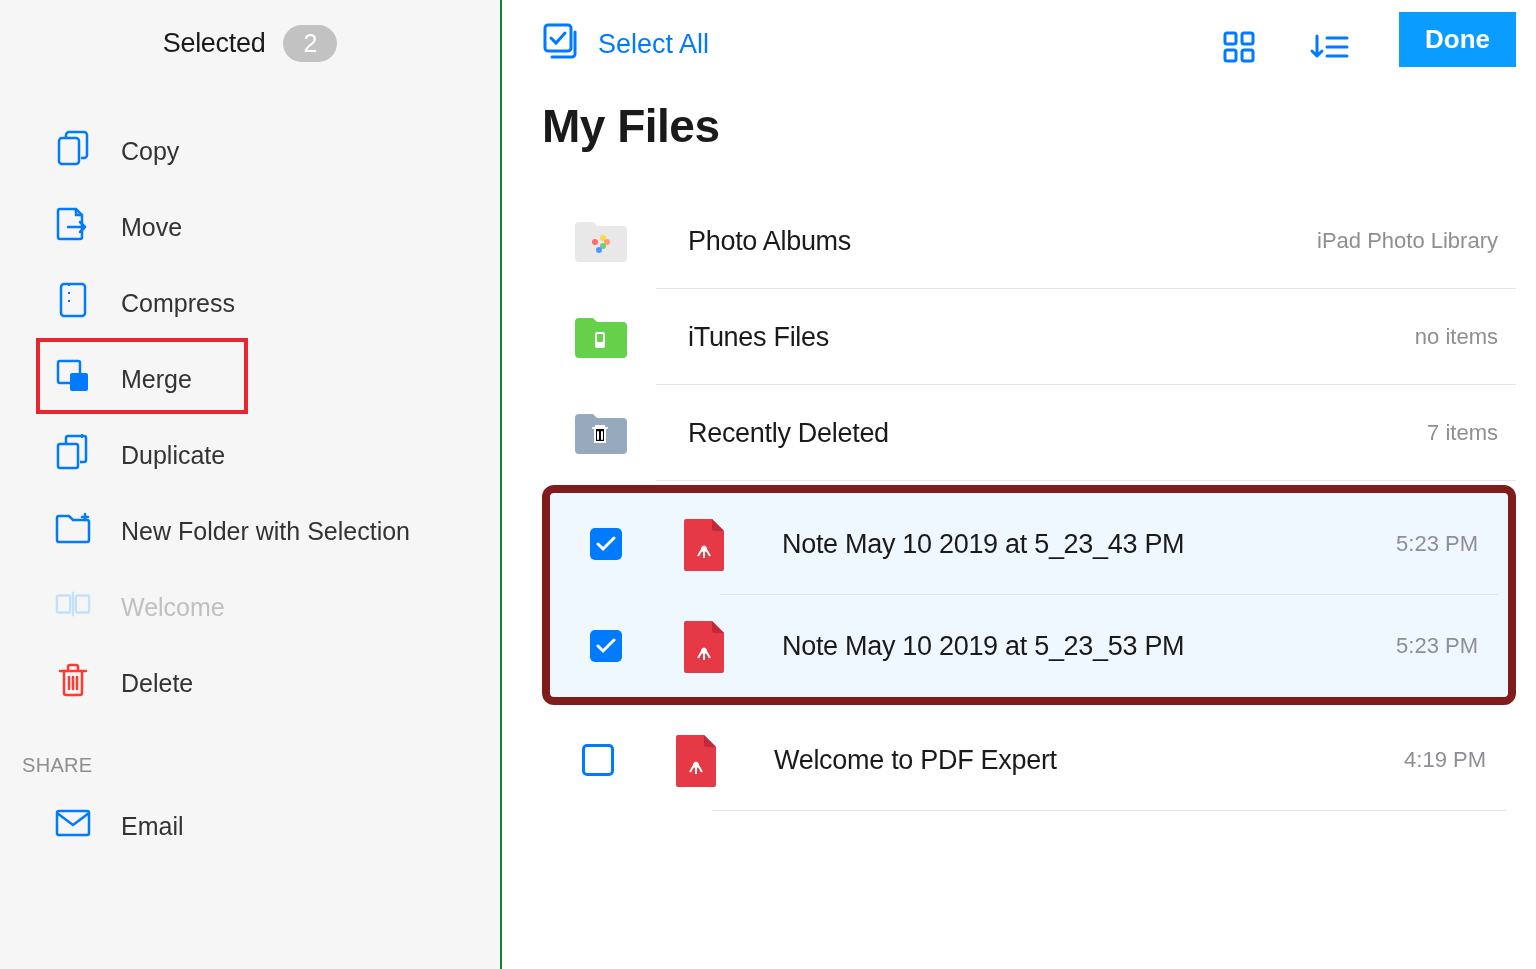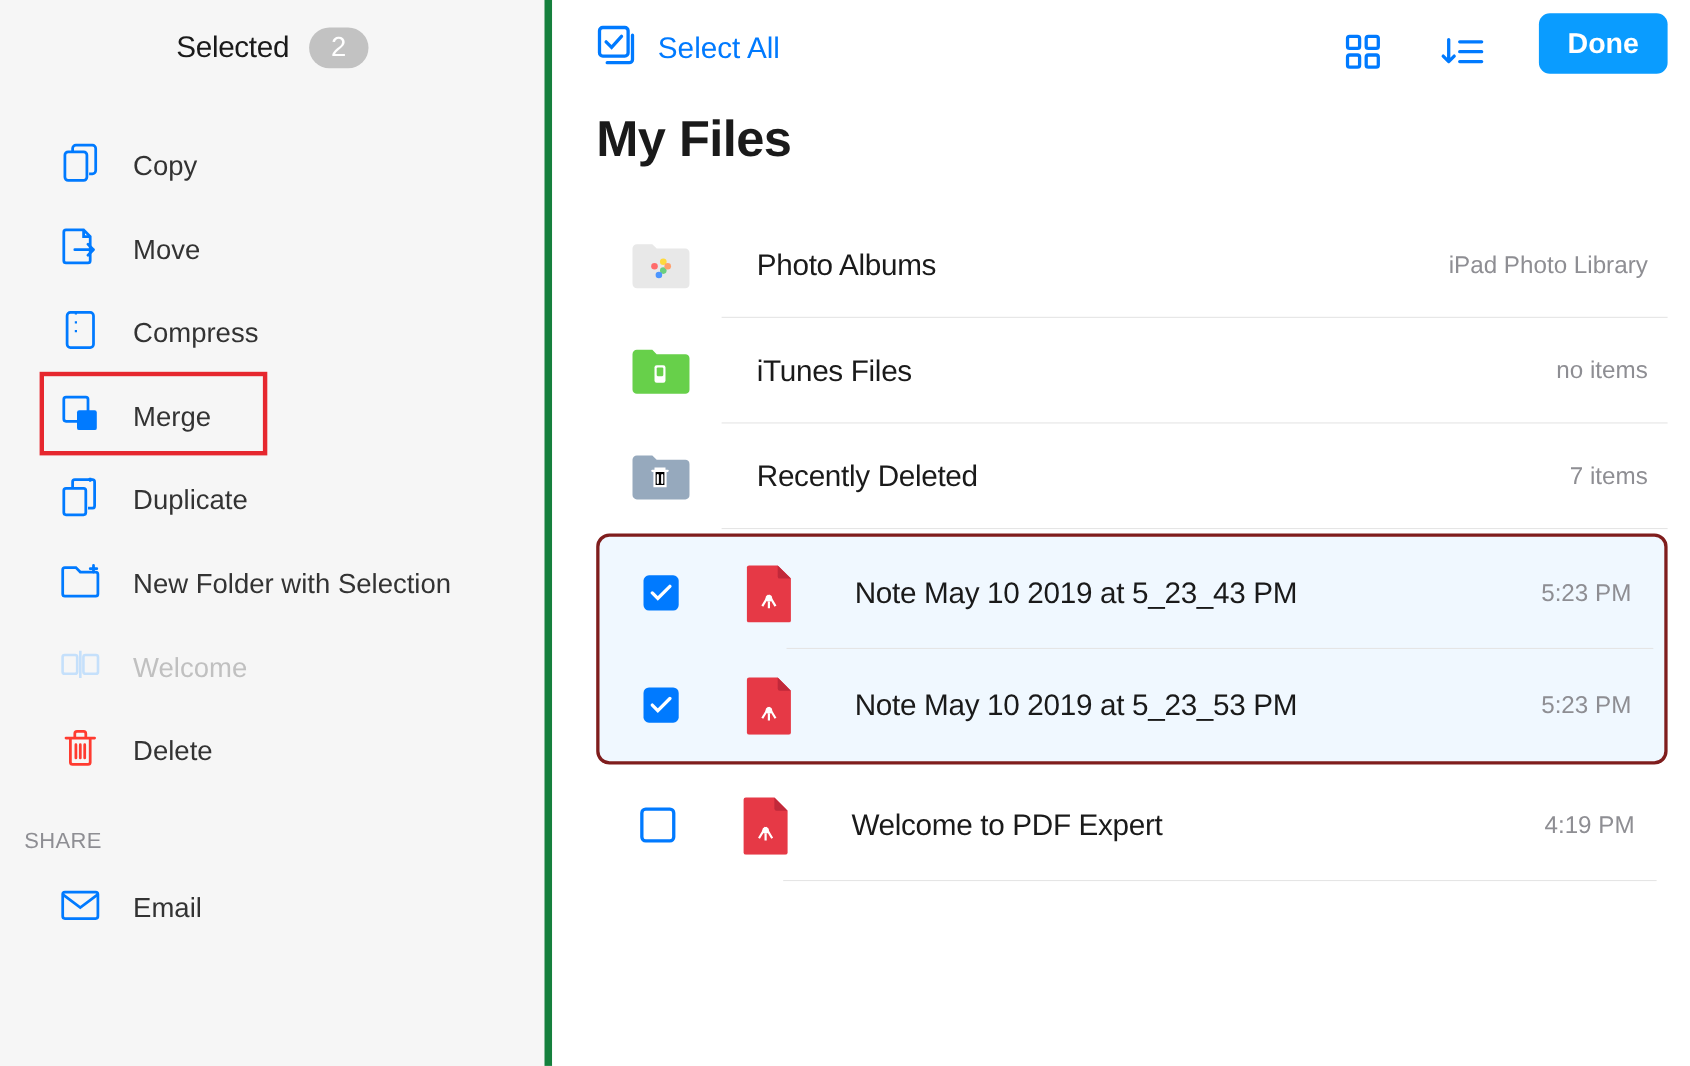--- a/index.html
+++ b/index.html
@@ -13,21 +13,21 @@
       width: 1536px;
       height: 969px;
       background: #fff;
       overflow: hidden;
     }
     
     
     .sidebar {
       width: 502px;
       background: #f6f6f6;
-      border-right: 7px solid #15803d;
+      border-right: 2px solid #15803d;
       padding-top: 25px;
     }
     .sidebar-header {
       display: flex;
       align-items: center;
       justify-content: center;
       gap: 18px;
       margin-bottom: 48px;
     }
     .sidebar-title {
@@ -103,21 +103,21 @@
       display: flex;
       align-items: center;
       justify-content: center;
       cursor: pointer;
       margin-right: 30px;
     }
     .done-btn {
       background: #0a9cff;
       color: #fff;
       border: none;
-      border-radius: 10px;
+      border-radius: 0;
       padding: 12px 26px;
       font-size: 26px;
       font-weight: 600;
       cursor: pointer;
     }
     .page-title {
       font-size: 46px;
       font-weight: 700;
       color: #1a1a1a;
       margin-bottom: 40px;
@@ -158,21 +158,21 @@
       color: #1a1a1a;
       flex: 1;
       letter-spacing: -0.3px;
     }
     .file-meta {
       font-size: 22px;
       color: #8e8e93;
     }
     
     .selection-group {
-      border: 3px solid #7f1d1d;
+      border: 8px solid #7f1d1d;
       border-radius: 12px;
       background: #f0f8ff;
       margin: 4px 0;
     }
     .selection-group .file-row {
       padding-left: 40px;
       padding-right: 30px;
     }
     .selection-group .divider {
       left: 170px;

